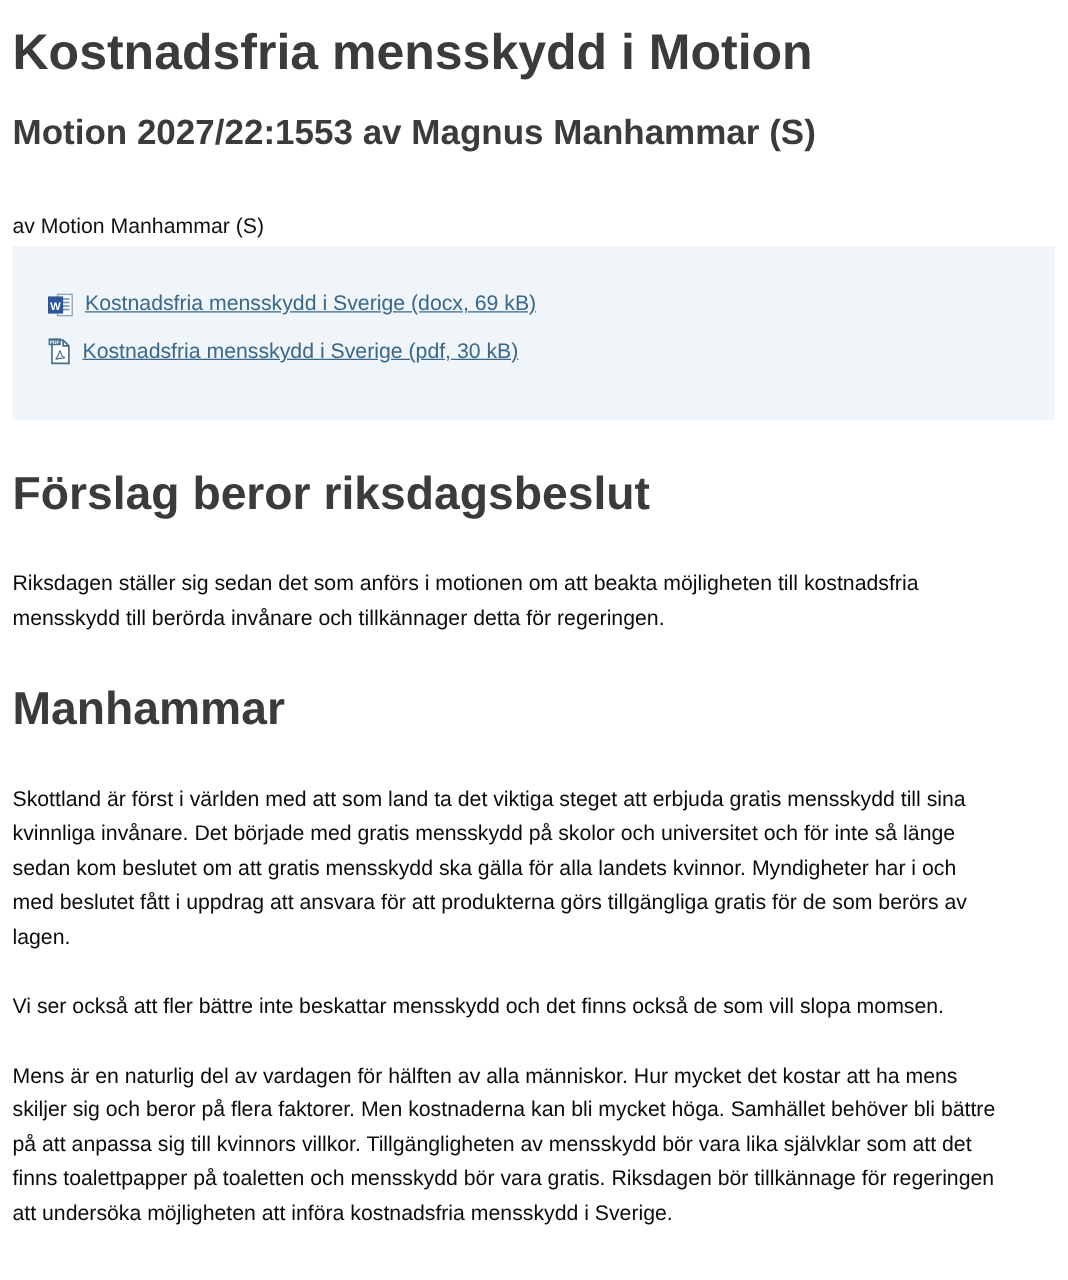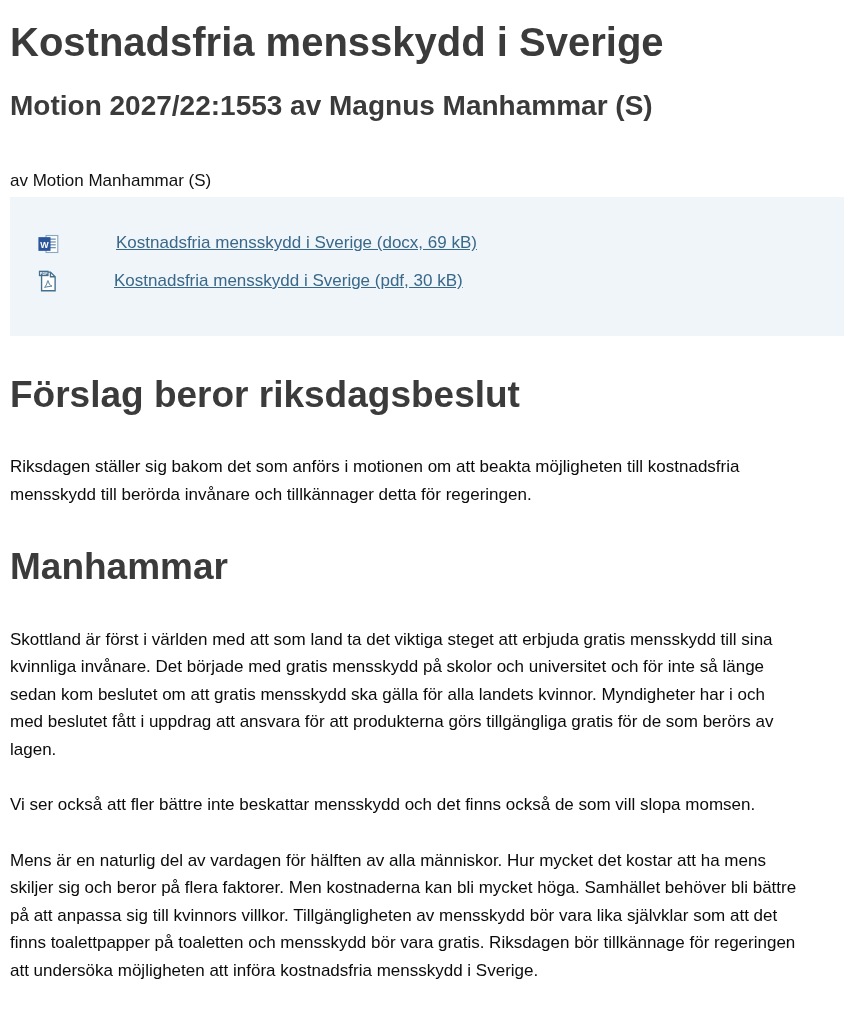--- a/index.html
+++ b/index.html
@@ -58,21 +58,20 @@
   .file-icon {
     flex: 0 0 auto;
     display: inline-flex;
     align-items: center;
   }
   a.download-link {
     color: #38688a;
     font-size: 17px;
     line-height: 1.45;
     text-decoration: underline;
-    margin-left: 48px;
   }
   h2.section-heading {
     margin: 38px 0 0 0;
     font-size: 37px;
     line-height: 1.15;
     font-weight: bold;
     color: #3b3b3b;
   }
   .body-paragraph {
     margin: 28px 0 0 0;
@@ -81,21 +80,21 @@
     line-height: 27.5px;
     color: #0b0b0b;
   }
   .section .body-paragraph:first-of-type { margin-top: 37px; }
 </style>
 </head>
 <body>
 
 <div class="page">
 
-  <h1 class="page-title">Kostnadsfria mensskydd i Sverige</h1>
+  <h1 class="page-title">Kostnadsfria mensskydd i Motion</h1>
 
   <h2 class="page-subtitle">Motion 2027/22:1553 av Magnus Manhammar (S)</h2>
 
   <p class="author-line">av Motion Manhammar (S)</p>
 
   <div class="download-box">
     <ul class="download-list">
       <li>
         <span class="file-icon">
           <svg width="21" height="20" viewBox="0 0 26 24" aria-hidden="true">
@@ -122,21 +121,21 @@
             <path d="M7.5 20.5 c1.2 -1 3.2 -4.5 3.4 -7 c0.1 -1.3 1.2 -1.3 1.3 0 c0.1 2.2 1.6 4.8 4 5.5 c-2.5 0.3 -6.5 1 -8.7 1.5 Z" fill="none" stroke="#44708e" stroke-width="1.1"></path>
           </svg>
         </span>
         <a href="#" class="download-link">Kostnadsfria mensskydd i Sverige (pdf, 30 kB)</a>
       </li>
     </ul>
   </div>
 
   <div class="section">
     <h2 class="section-heading">Förslag beror riksdagsbeslut</h2>
-    <p class="body-paragraph">Riksdagen ställer sig bakom det som anförs i motionen om att beakta möjligheten till kostnadsfria mensskydd till berörda invånare och tillkännager detta för regeringen.</p>
+    <p class="body-paragraph">Riksdagen ställer sig sedan det som anförs i motionen om att beakta möjligheten till kostnadsfria mensskydd till berörda invånare och tillkännager detta för regeringen.</p>
   </div>
 
   <div class="section">
     <h2 class="section-heading">Manhammar</h2>
     <p class="body-paragraph">Skottland är först i världen med att som land ta det viktiga steget att erbjuda gratis mensskydd till sina kvinnliga invånare. Det började med gratis mensskydd på skolor och universitet och för inte så länge sedan kom beslutet om att gratis mensskydd ska gälla för alla landets kvinnor. Myndigheter har i och med beslutet fått i uppdrag att ansvara för att produkterna görs tillgängliga gratis för de som berörs av lagen.</p>
     <p class="body-paragraph">Vi ser också att fler bättre inte beskattar mensskydd och det finns också de som vill slopa momsen.</p>
     <p class="body-paragraph">Mens är en naturlig del av vardagen för hälften av alla människor. Hur mycket det kostar att ha mens skiljer sig och beror på flera faktorer. Men kostnaderna kan bli mycket höga. Samhället behöver bli bättre på att anpassa sig till kvinnors villkor. Tillgängligheten av mensskydd bör vara lika självklar som att det finns toalettpapper på toaletten och mensskydd bör vara gratis. Riksdagen bör tillkännage för regeringen att undersöka möjligheten att införa kostnadsfria mensskydd i Sverige.</p>
   </div>
 
 </div>

